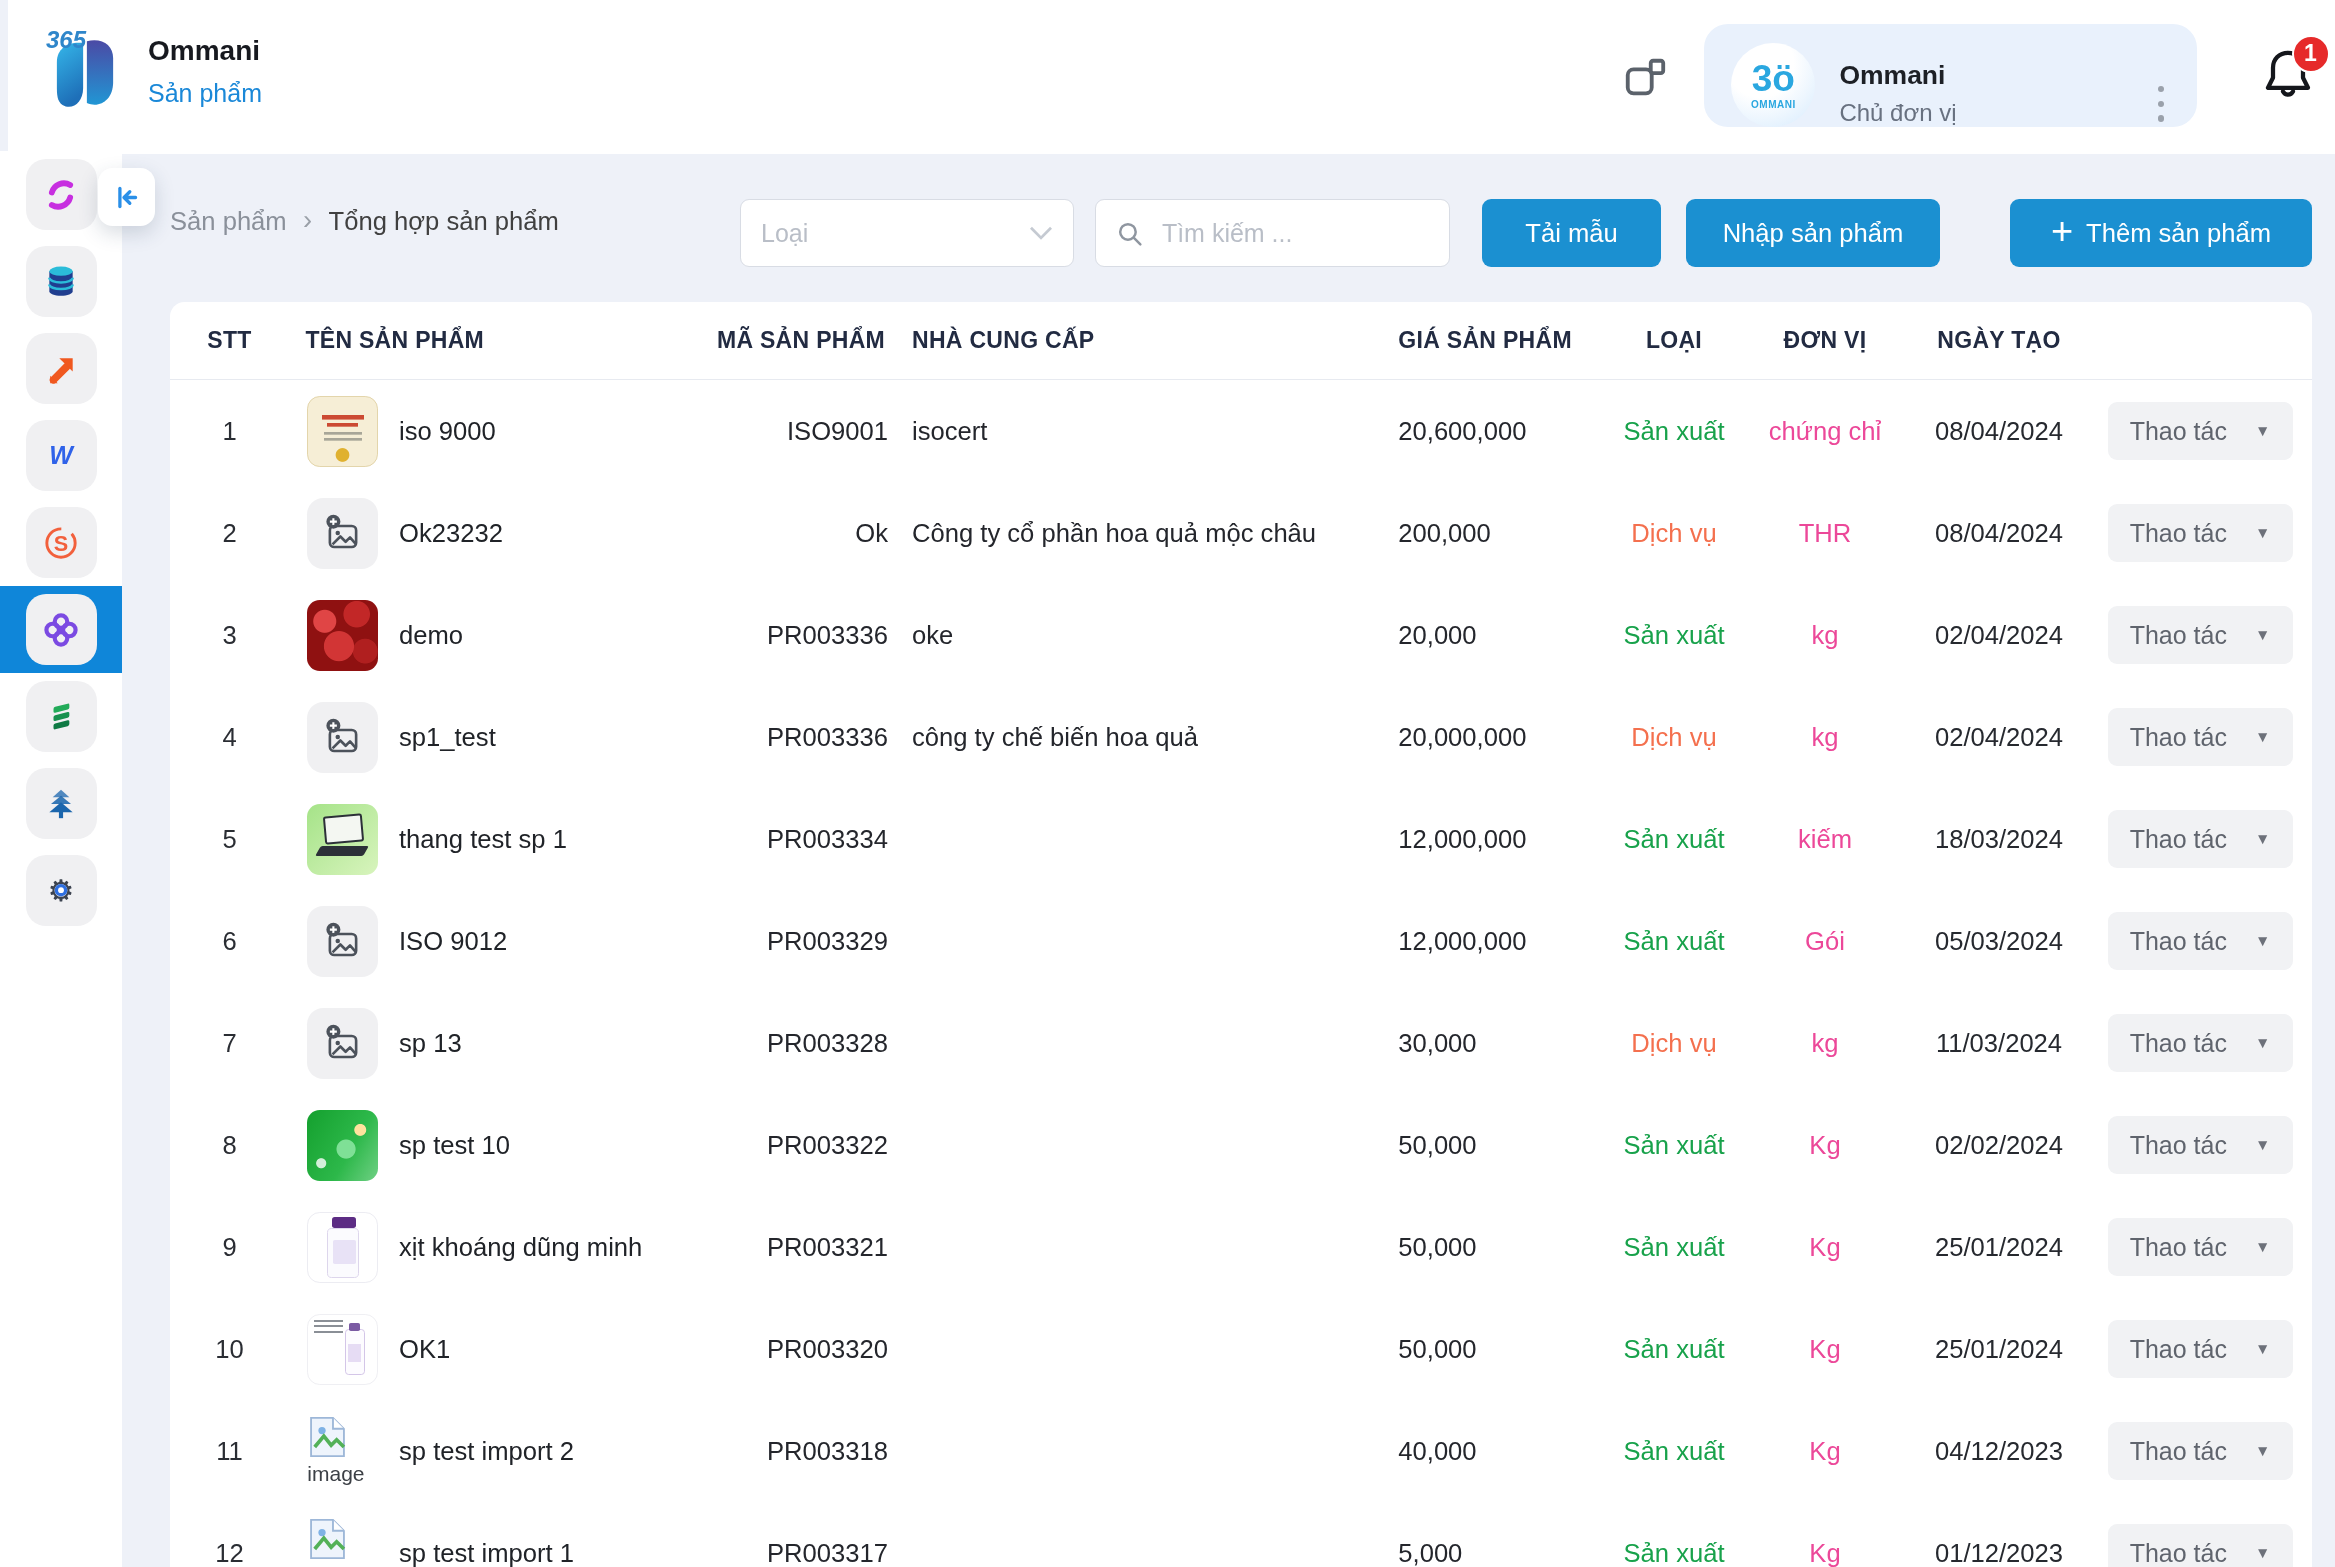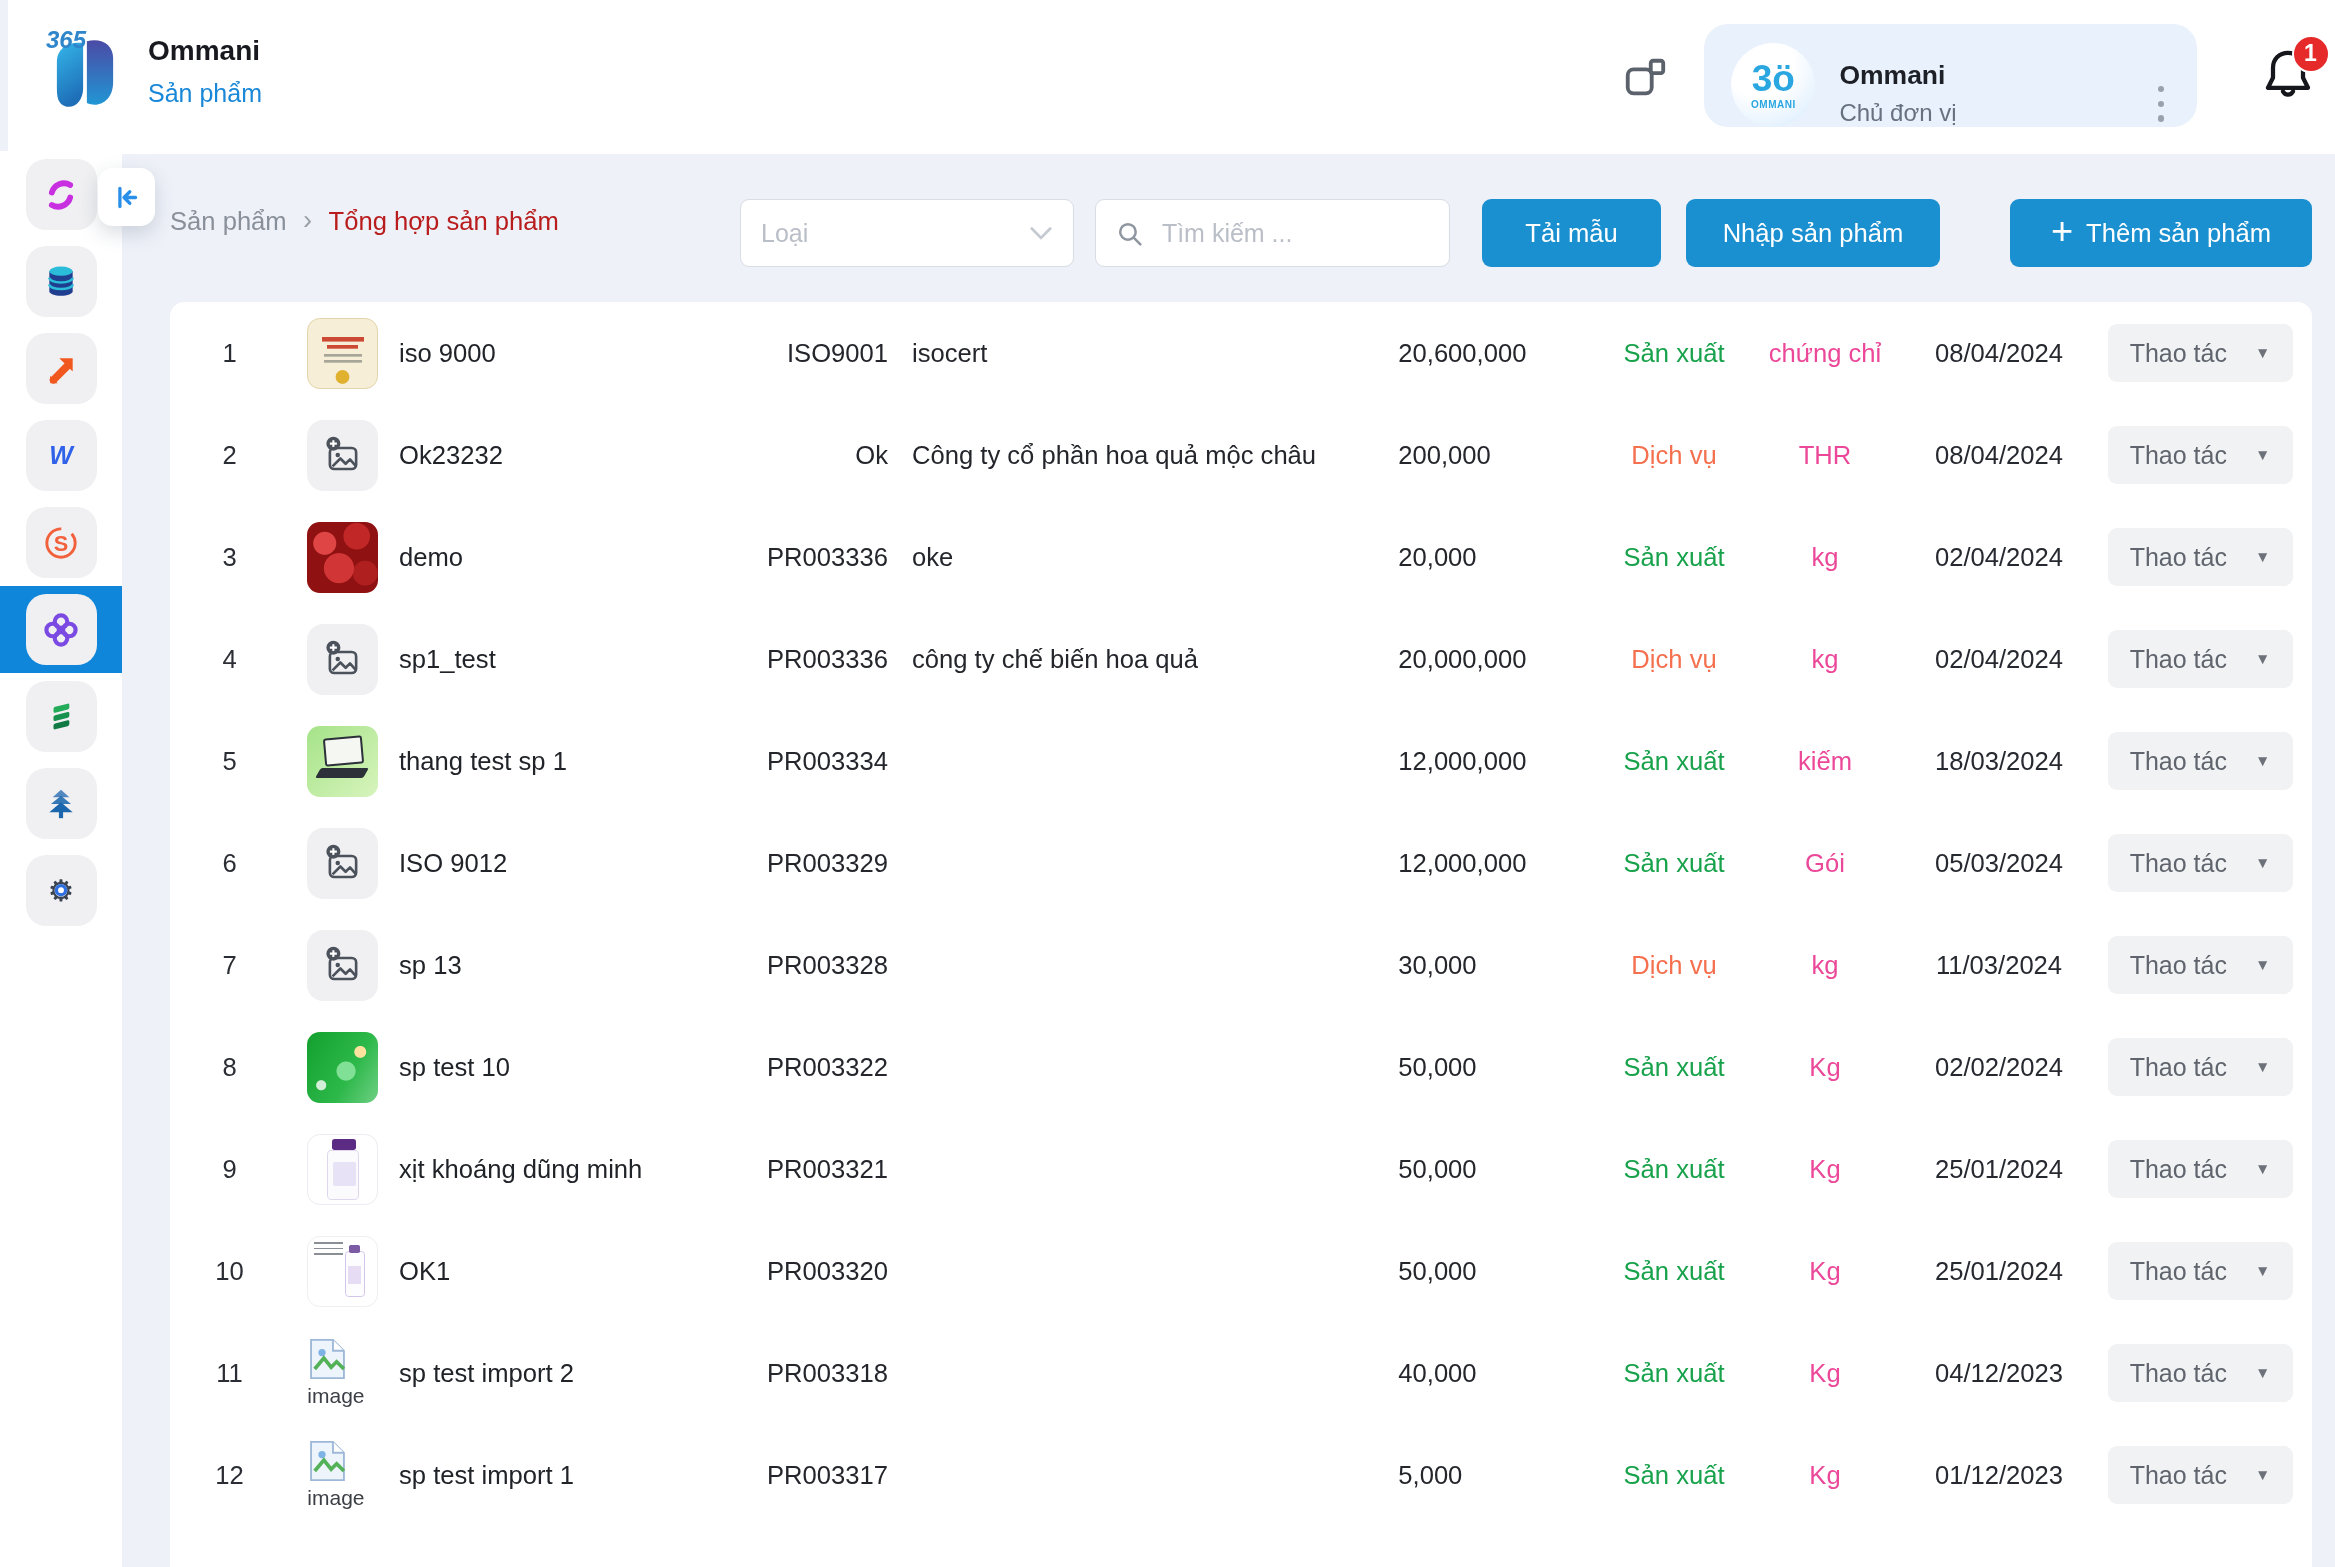--- a/index.html
+++ b/index.html
@@ -35,21 +35,21 @@
   .side-item{height:87px;display:flex;align-items:center;justify-content:center;cursor:pointer}
   .side-item.selected{background:#0f86d9}
   .tile{width:71px;height:71px;border-radius:20px;background:#f0f0f2;display:flex;align-items:center;justify-content:center}
   .collapse{position:absolute;left:98px;top:168px;width:57px;height:58px;background:#fff;border-radius:14.6px;
             box-shadow:0 7.3px 20px rgba(40,60,90,.18);display:flex;align-items:center;justify-content:center;z-index:6;cursor:pointer}
 
   
   .breadcrumb{position:absolute;left:170px;top:207px;display:flex;align-items:center;gap:16.4px;font-size:25.6px}
   .bc-parent{color:#8a909a;cursor:pointer}
   .bc-sep{color:#9aa0a8;font-size:27.4px;margin-top:-2.7px}
-  .bc-current{color:#b91c1c;font-weight:500}
+  .bc-current{color:#404040;font-weight:500}
   .select{position:absolute;left:740px;top:199px;width:334px;height:68px;background:#fff;border:0.9px solid #d8dce4;border-radius:9.1px;
           display:flex;align-items:center;padding:0 20px;box-sizing:border-box;cursor:pointer}
   .select .ph{color:#b9bec7;font-size:25px;flex:1}
   .search{position:absolute;left:1095px;top:199px;width:355px;height:68px;background:#fff;border:0.9px solid #d8dce4;border-radius:9.1px;
           display:flex;align-items:center;box-sizing:border-box}
   .search svg{margin-left:18.3px;flex:none}
   .search input{border:0;outline:0;font-size:25px;color:#333;width:100%;margin:0 14.6px;background:transparent;font-family:inherit}
   .search input::placeholder{color:#b9bec7}
   .btn{position:absolute;top:199px;height:68px;border:0;border-radius:9.1px;background:#1b90d1;color:#fff;font-size:25.6px;
        font-family:inherit;display:flex;align-items:center;justify-content:center;cursor:pointer}
@@ -296,20 +296,31 @@
 </button>
 <button class="btn" id="btn-import">
   <span>Nhập sản phẩm</span>
 </button>
 <button class="btn" id="btn-add">
   <span class="plus">+</span>
   <span>Thêm sản phẩm</span>
 </button>
 
 <div class="card">
+  <div class="thead">
+    <div class="h-stt">STT</div>
+    <div class="h-name">TÊN SẢN PHẨM</div>
+    <div class="h-code">MÃ SẢN PHẨM</div>
+    <div class="h-sup">NHÀ CUNG CẤP</div>
+    <div class="h-price">GIÁ SẢN PHẨM</div>
+    <div class="h-type">LOẠI</div>
+    <div class="h-unit">ĐƠN VỊ</div>
+    <div class="h-date">NGÀY TẠO</div>
+    <div></div>
+  </div>
   <div id="rows">
       <div class="trow">
     <div class="c stt">1</div>
     <div class="c">
           <div class="thumbbox certificate"></div>
         </div>
     <div class="c name">iso 9000</div>
     <div class="c code">ISO9001</div>
     <div class="c sup">isocert</div>
     <div class="c price">20,600,000</div>

